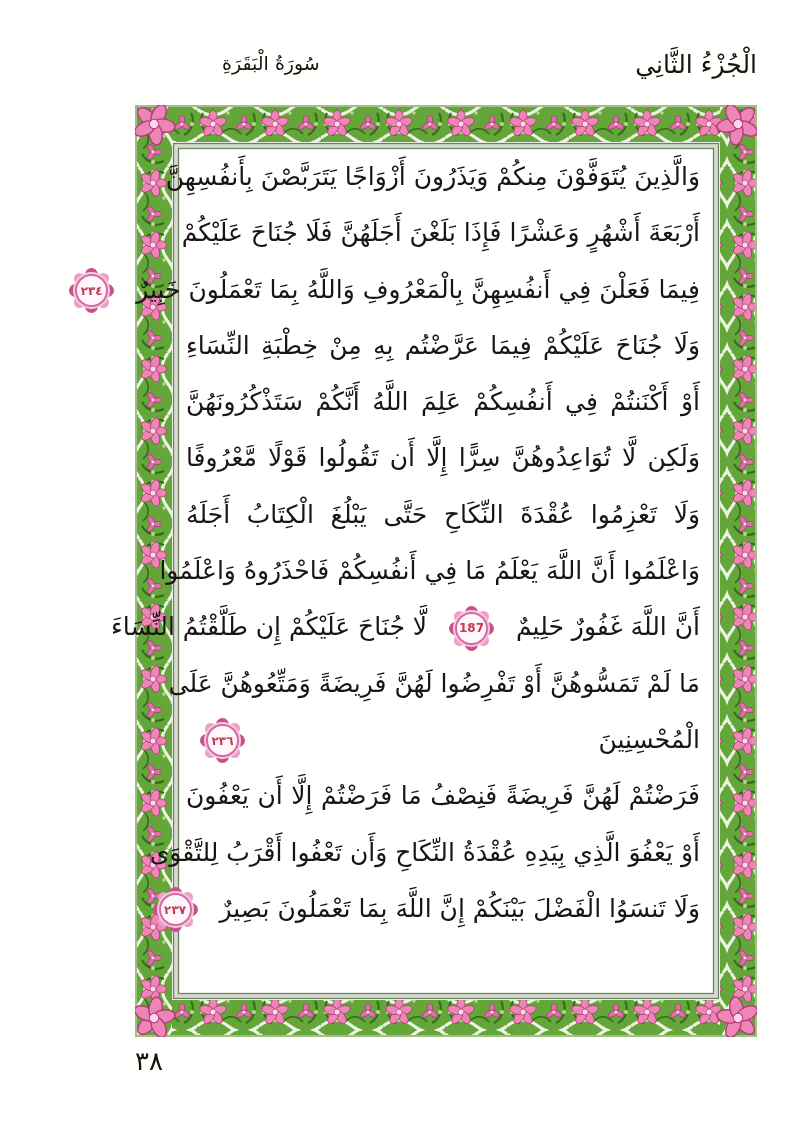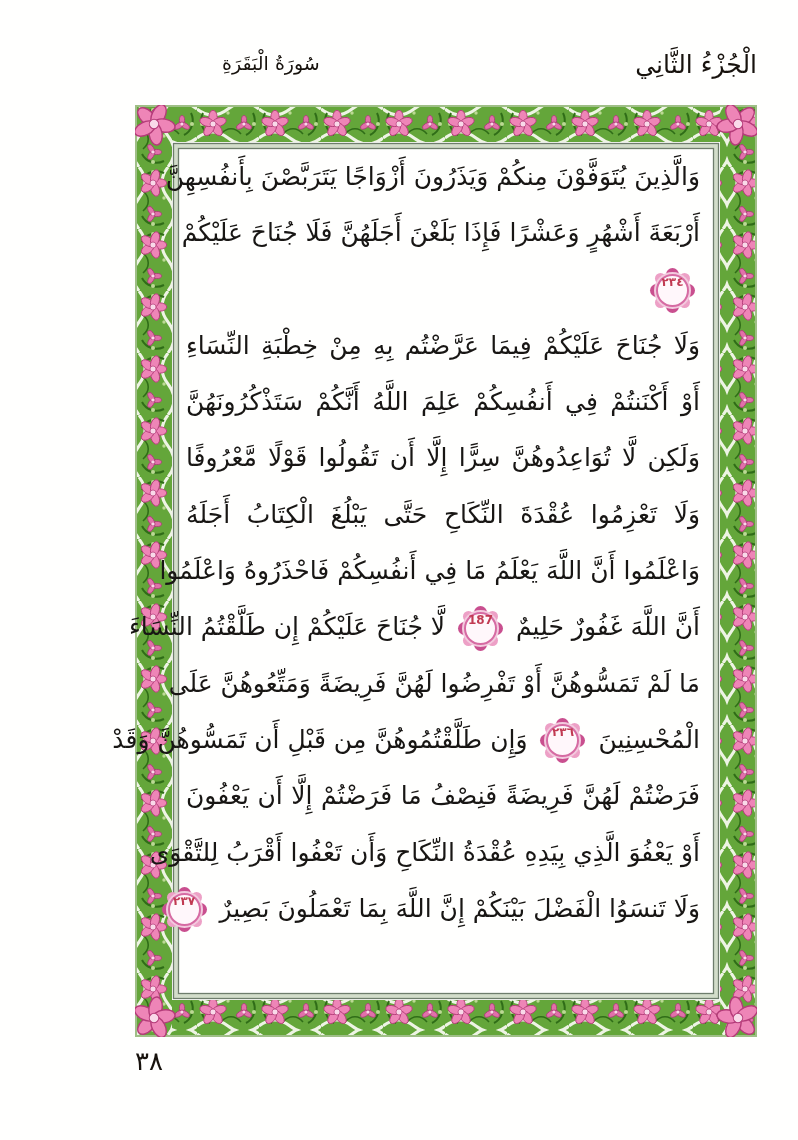--- a/index.html
+++ b/index.html
@@ -35,36 +35,36 @@
     height:56.3px;line-height:56.3px;
     font-size:25px;
     text-align:justify;
     -moz-text-align-last:justify;
     text-align-last:justify;
     white-space:nowrap;
   }
   .ayah{letter-spacing:0px;}
   
   .verse-marker{
-    display:inline-flex;justify-content:center;
+    display:inline-flex;align-items:center;justify-content:center;
     width:29px;height:29px;border-radius:50%;
     background:#fff7fb;
     border:2px solid #d66ba3;
     box-shadow:
       0 0 0 2px #f3cade,
       0 -16px 0 -10px #c94f8f,
       0 16px 0 -10px #c94f8f,
       -16px 0 0 -10px #c94f8f,
       16px 0 0 -10px #c94f8f,
       -12px -12px 0 -11px #eda0c6,
       12px -12px 0 -11px #eda0c6,
       -12px 12px 0 -11px #eda0c6,
       12px 12px 0 -11px #eda0c6;
     vertical-align:middle;
-    margin:0 11px;
+    margin:0 20px;
   }
   .verse-marker .vnum{
     font-size:12px;font-weight:bold;color:#c13a52;line-height:1;
   }
   
   .page-number{
     position:absolute;left:135px;top:1046px;width:622px;
     text-align:left;font-size:26px;color:#17120d;
   }
 </style>
@@ -139,35 +139,35 @@
         </g>
       <g transform="translate(603,913) rotate(135)">
           <use href="#flw" transform="scale(1.55)"></use>
         </g>
     </svg>
   </div>
 
   <div class="text-area" id="quran-lines">
       <div class="line"><span class="ayah">وَالَّذِينَ يُتَوَفَّوْنَ مِنكُمْ وَيَذَرُونَ أَزْوَاجًا يَتَرَبَّصْنَ بِأَنفُسِهِنَّ</span></div>
       <div class="line"><span class="ayah">أَرْبَعَةَ أَشْهُرٍ وَعَشْرًا فَإِذَا بَلَغْنَ أَجَلَهُنَّ فَلَا جُنَاحَ عَلَيْكُمْ</span></div>
-      <div class="line"> <span class="verse-marker">
+      <div class="line"><span class="ayah">فِيمَا فَعَلْنَ فِي أَنفُسِهِنَّ بِالْمَعْرُوفِ وَاللَّهُ بِمَا تَعْمَلُونَ خَبِيرٌ</span> <span class="verse-marker">
           <span class="vnum">٢٣٤</span>
         </span></div>
       <div class="line"><span class="ayah">وَلَا جُنَاحَ عَلَيْكُمْ فِيمَا عَرَّضْتُم بِهِ مِنْ خِطْبَةِ النِّسَاءِ</span></div>
       <div class="line"><span class="ayah">أَوْ أَكْنَنتُمْ فِي أَنفُسِكُمْ عَلِمَ اللَّهُ أَنَّكُمْ سَتَذْكُرُونَهُنَّ</span></div>
       <div class="line"><span class="ayah">وَلَكِن لَّا تُوَاعِدُوهُنَّ سِرًّا إِلَّا أَن تَقُولُوا قَوْلًا مَّعْرُوفًا</span></div>
       <div class="line"><span class="ayah">وَلَا تَعْزِمُوا عُقْدَةَ النِّكَاحِ حَتَّى يَبْلُغَ الْكِتَابُ أَجَلَهُ</span></div>
       <div class="line"><span class="ayah">وَاعْلَمُوا أَنَّ اللَّهَ يَعْلَمُ مَا فِي أَنفُسِكُمْ فَاحْذَرُوهُ وَاعْلَمُوا</span></div>
       <div class="line"><span class="ayah">أَنَّ اللَّهَ غَفُورٌ حَلِيمٌ</span> <span class="verse-marker">
           <span class="vnum">187</span>
         </span> <span class="ayah">لَّا جُنَاحَ عَلَيْكُمْ إِن طَلَّقْتُمُ النِّسَاءَ</span></div>
       <div class="line"><span class="ayah">مَا لَمْ تَمَسُّوهُنَّ أَوْ تَفْرِضُوا لَهُنَّ فَرِيضَةً وَمَتِّعُوهُنَّ عَلَى</span></div>
       <div class="line"><span class="ayah">الْمُحْسِنِينَ</span> <span class="verse-marker">
           <span class="vnum">٢٣٦</span>
-        </span> <span class="ayah">وَإِن طَلَّقْتُمُوهُنَّ مِن قَبْلِ أَن تَمَسُّوهُنَّ وَقَدْ</span></div>
+        </span> </div>
       <div class="line"><span class="ayah">فَرَضْتُمْ لَهُنَّ فَرِيضَةً فَنِصْفُ مَا فَرَضْتُمْ إِلَّا أَن يَعْفُونَ</span></div>
       <div class="line"><span class="ayah">أَوْ يَعْفُوَ الَّذِي بِيَدِهِ عُقْدَةُ النِّكَاحِ وَأَن تَعْفُوا أَقْرَبُ لِلتَّقْوَى</span></div>
       <div class="line"><span class="ayah">وَلَا تَنسَوُا الْفَضْلَ بَيْنَكُمْ إِنَّ اللَّهَ بِمَا تَعْمَلُونَ بَصِيرٌ</span> <span class="verse-marker">
           <span class="vnum">٢٣٧</span>
         </span></div>
     </div>
 
   <div class="page-number">٣٨</div>
 
 </div>

